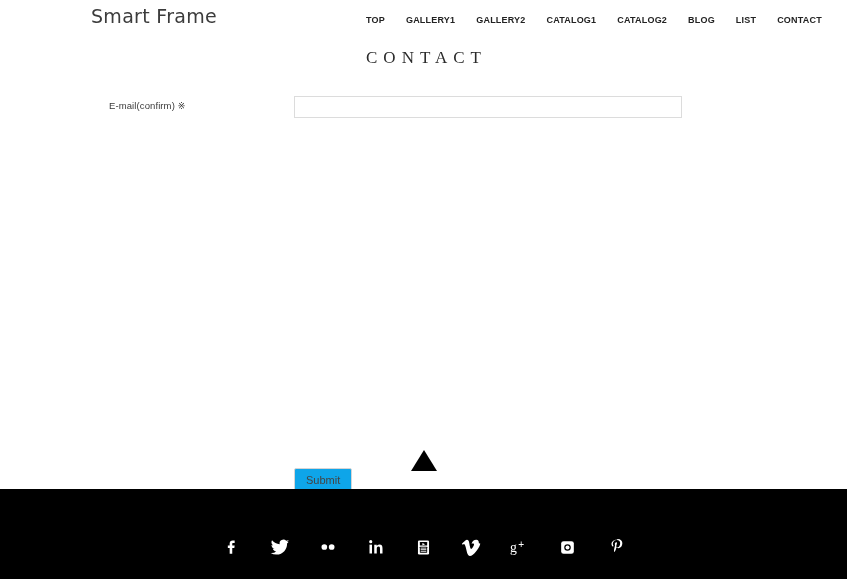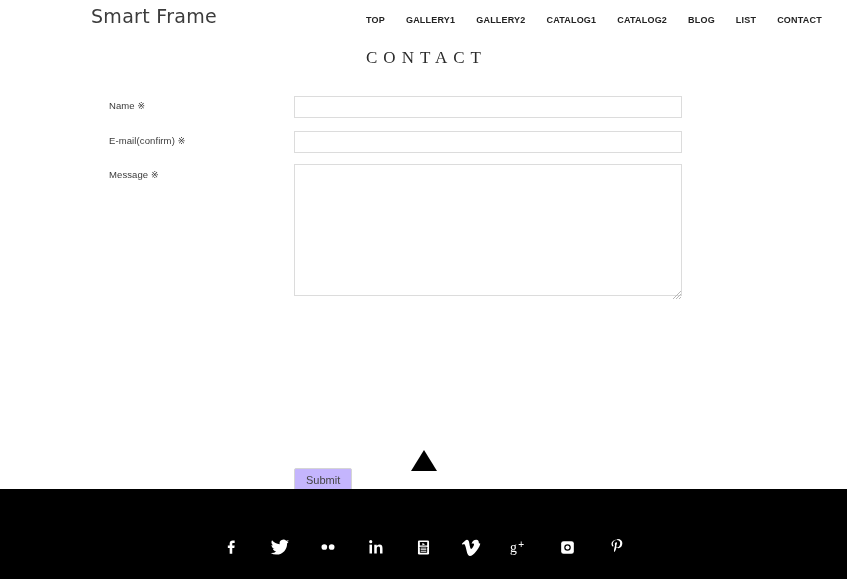--- a/index.html
+++ b/index.html
@@ -151,21 +151,21 @@
     top: 376px;
     left: 294px;
   }
   .submit-button {
     display: block;
     box-sizing: border-box;
     padding: 5px 11px;
     min-width: 48px;
     border: 1px solid #d5d5d5;
     border-radius: 2px;
-    background: #c4b5fd;
+    background: #0ea5e9;
     font-family: "Liberation Sans", sans-serif;
     font-size: 11px;
     color: #444444;
     cursor: pointer;
     line-height: 13px;
   }
 
   
   .scroll-top {
     position: absolute;
@@ -229,33 +229,22 @@
       <a class="nav-item">BLOG</a>
       <a class="nav-item">LIST</a>
       <a class="nav-item">CONTACT</a>
     </nav>
 </div>
 
 <div class="page-title">CONTACT</div>
 
 <form class="contact-form">
     <div class="form-row">
-      <label class="field-label"><span>Name</span> <span class="req-mark">※</span></label>
-      <input type="text" class="text-input" placeholder="" style="">
-    </div>
-    <div class="form-row">
       <label class="field-label"><span>E-mail(confirm)</span> <span class="req-mark">※</span></label>
       <input type="text" class="text-input" placeholder="" style="">
-    </div>
-    <div class="form-row message-row">
-      <label class="field-label"><span>Message</span> <span class="req-mark">※</span></label>
-      <textarea class="text-area" placeholder="" style=""></textarea>
-      <span class="resize-grip"><svg width="10" height="10" viewBox="0 0 10 10">
-          <path d="M9 1 L1 9 M9 4 L4 9 M9 7 L7 9" stroke="#b9b9b9" stroke-width="1" fill="none"></path>
-        </svg></span>
     </div>
     <div class="submit-row">
       <button type="button" class="submit-button">Submit</button>
     </div>
   </form>
 
 <div class="scroll-top">
   <div class="triangle-up"></div>
 </div>
 

